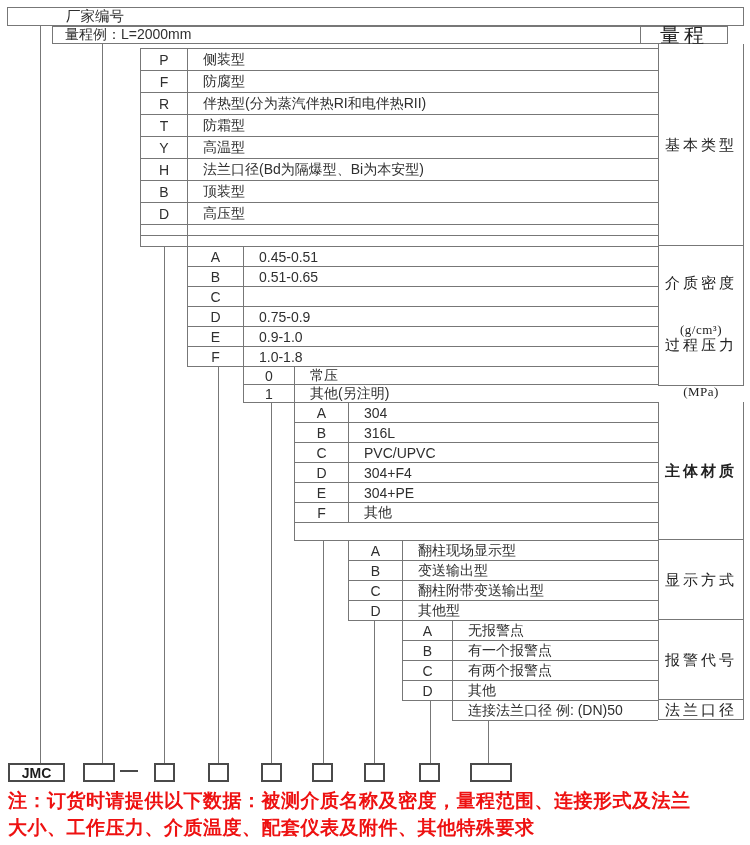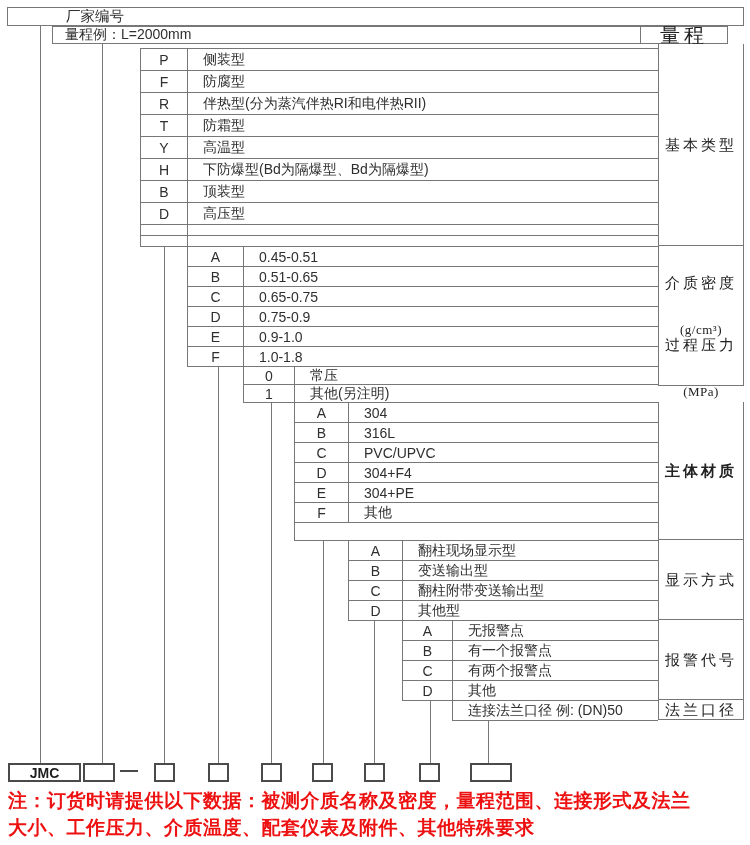--- a/index.html
+++ b/index.html
@@ -69,21 +69,21 @@
     <div class="trow" style="height:22px;">
       <div class="code" style="width:47px;">T</div>
       <div class="desc">防霜型</div>
     </div>
     <div class="trow" style="height:22px;">
       <div class="code" style="width:47px;">Y</div>
       <div class="desc">高温型</div>
     </div>
     <div class="trow" style="height:22px;">
       <div class="code" style="width:47px;">H</div>
-      <div class="desc">下防爆型(Bd为隔爆型、Bd为隔爆型)</div>
+      <div class="desc">法兰口径(Bd为隔爆型、Bi为本安型)</div>
     </div>
     <div class="trow" style="height:22px;">
       <div class="code" style="width:47px;">B</div>
       <div class="desc">顶装型</div>
     </div>
     <div class="trow" style="height:22px;">
       <div class="code" style="width:47px;">D</div>
       <div class="desc">高压型</div>
     </div>
     <div class="trow" style="height:11px;">
@@ -100,21 +100,20 @@
     <div class="trow" style="height:20px;">
       <div class="code" style="width:56px;">A</div>
       <div class="desc">0.45-0.51</div>
     </div>
     <div class="trow" style="height:20px;">
       <div class="code" style="width:56px;">B</div>
       <div class="desc">0.51-0.65</div>
     </div>
     <div class="trow" style="height:20px;">
       <div class="code" style="width:56px;">C</div>
-      <div class="desc">0.65-0.75</div>
     </div>
     <div class="trow" style="height:20px;">
       <div class="code" style="width:56px;">D</div>
       <div class="desc">0.75-0.9</div>
     </div>
     <div class="trow" style="height:20px;">
       <div class="code" style="width:56px;">E</div>
       <div class="desc">0.9-1.0</div>
     </div>
     <div class="trow" style="height:20px;">
@@ -236,21 +235,21 @@
   <div class="vline" style="left:40px;top:26px;height:737px;"></div>
   <div class="vline" style="left:102px;top:44px;height:719px;"></div>
   <div class="vline" style="left:164px;top:246px;height:517px;"></div>
   <div class="vline" style="left:218px;top:366px;height:397px;"></div>
   <div class="vline" style="left:271px;top:402px;height:361px;"></div>
   <div class="vline" style="left:323px;top:540px;height:223px;"></div>
   <div class="vline" style="left:374px;top:620px;height:143px;"></div>
   <div class="vline" style="left:430px;top:700px;height:63px;"></div>
   <div class="vline" style="left:488px;top:720px;height:43px;"></div>
 
-  <div class="bbox" style="left:8px;width:73px;">
+  <div class="bbox" style="left:8px;width:57px;">
     <span>JMC</span>
   </div>
   <div class="bbox" style="left:83px;width:32px;"></div>
   <div class="dash"></div>
   <div class="bbox" style="left:154px;width:21px;"></div>
   <div class="bbox" style="left:208px;width:21px;"></div>
   <div class="bbox" style="left:261px;width:21px;"></div>
   <div class="bbox" style="left:312px;width:21px;"></div>
   <div class="bbox" style="left:364px;width:21px;"></div>
   <div class="bbox" style="left:419px;width:21px;"></div>

